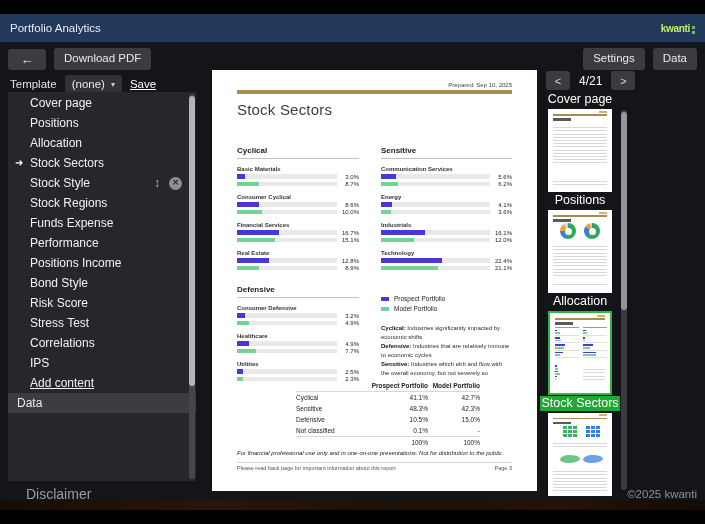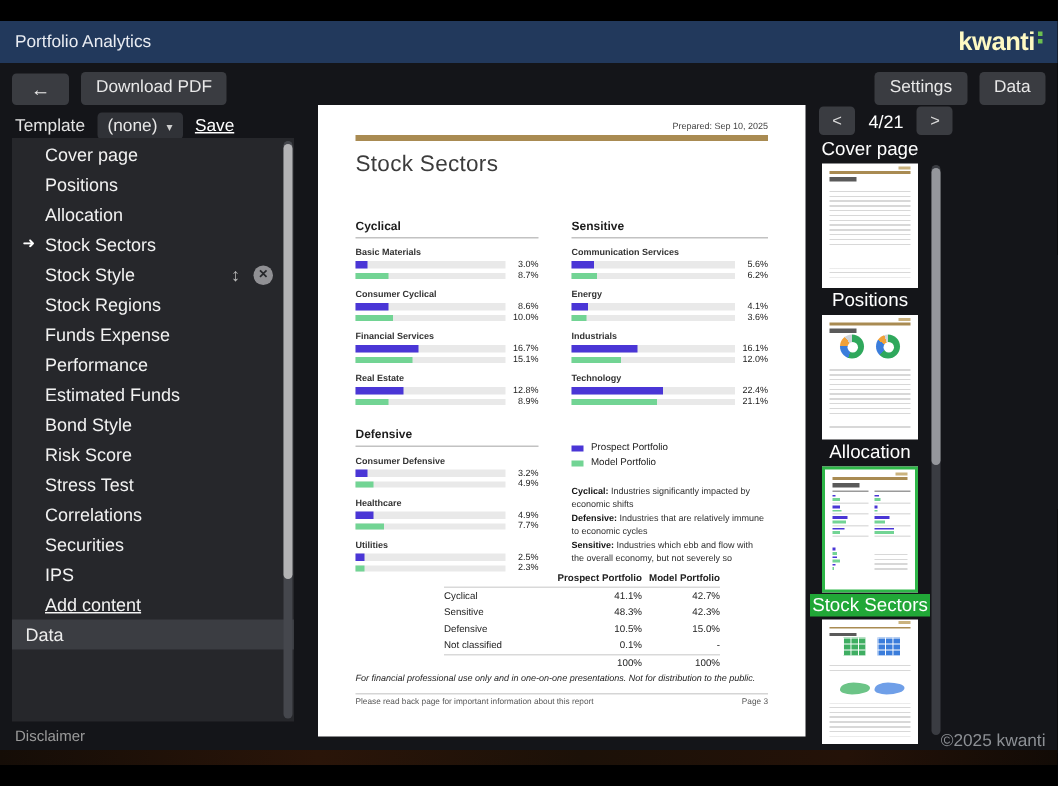--- a/index.html
+++ b/index.html
@@ -5,21 +5,21 @@
   html,body{margin:0;padding:0;background:#000;}
   body{width:705px;height:524px;overflow:hidden;font-family:"Liberation Sans",sans-serif;position:relative;}
   .screen{position:absolute;left:0;top:0;width:705px;height:524px;background:#000;}
   .app-bg{position:absolute;left:0;top:14px;width:705px;height:488px;background:#141519;}
   .wallpaper-strip{position:absolute;left:0;top:500px;width:705px;height:10px;
     background:linear-gradient(90deg,#150d07,#2a1509 30%,#1c1108 55%,#241208 80%,#120b06);}
   
   .topbar{position:absolute;left:0;top:14px;width:705px;height:28px;background:#22395c;
     display:flex;align-items:center;justify-content:space-between;padding:0 10px;box-sizing:border-box;}
   .topbar-title{color:#e9ecf2;font-size:11.5px;}
-  .brand{color:#fef9c3;font-weight:bold;font-size:17px;letter-spacing:-0.3px;position:relative;padding-right:5px;}
+  .brand{color:#bef264;font-weight:bold;font-size:10px;letter-spacing:-0.3px;position:relative;padding-right:5px;}
   .brand::after{content:"";position:absolute;right:0;top:3px;width:3px;height:3px;background:#6cc050;}
   .brand::before{content:"";position:absolute;right:0;top:8px;width:3px;height:3px;background:#6cc050;}
   
   .toolbar{position:absolute;left:0;top:46px;width:705px;height:26px;display:flex;align-items:center;
     padding:0 8px;box-sizing:border-box;gap:8px;}
   .btn{background:#3a3c41;color:#e8e8e8;border-radius:3px;font-size:11.5px;padding:5px 10px;line-height:1;
     border:none;cursor:pointer;font-family:inherit;}
   .back-btn{width:38px;text-align:center;font-size:13px;padding:4px 0;}
   .toolbar .spacer{flex:1;}
   
@@ -37,21 +37,21 @@
     white-space:nowrap;}
   .side-item .active-arrow{position:absolute;left:7px;top:0;color:#fff;font-size:10px;}
   .side-item .row-controls{position:absolute;right:14px;top:0;height:20px;display:flex;align-items:center;gap:9px;}
   .icon-move{color:#b9b9b9;font-size:12px;}
   .icon-remove{width:13px;height:13px;border-radius:50%;background:#909094;color:#26272b;font-size:8px;
     display:flex;align-items:center;justify-content:center;font-weight:bold;}
   .side-item.add-link{text-decoration:underline;}
   .data-header{background:#3b3d42;color:#ececec;font-size:12px;height:20px;line-height:20px;padding-left:9px;}
   .side-scroll{position:absolute;right:1px;top:2px;width:6px;height:385px;background:#45474d;border-radius:3px;}
   .side-scroll .thumb{position:absolute;left:0;top:0;width:6px;height:290px;background:#b3b3b5;border-radius:3px;}
-  .disclaimer{position:absolute;left:10px;top:486px;color:#9b9b9b;font-size:10px;}
+  .disclaimer{position:absolute;left:26px;top:486px;color:#9b9b9b;font-size:14px;}
   .copyright{position:absolute;right:8px;top:488px;color:#8d9095;font-size:11.5px;}
   
   .page{position:absolute;left:212px;top:70px;width:325px;height:421px;background:#fff;color:#222;}
   .prepared{position:absolute;top:12px;right:25px;font-size:6px;color:#444;}
   .gold-bar{position:absolute;top:20px;left:25px;right:25px;height:4px;background:#a98b52;}
   .page-title{position:absolute;top:31px;left:25px;font-size:15px;color:#3c3c3c;letter-spacing:0.2px;}
   .cols{position:absolute;top:76px;left:25px;right:25px;display:flex;}
   .col-l{width:122px;margin-right:22px;}
   .col-r{width:131px;}
   .sec-head{font-size:8px;font-weight:bold;color:#1c1c1c;border-bottom:1px solid #c2c2c2;padding-bottom:3px;margin-bottom:7px;}
@@ -140,26 +140,25 @@
         <li class="side-item"><span>Positions</span></li>
         <li class="side-item"><span>Allocation</span></li>
         <li class="side-item"><span class="active-arrow">➜</span><span>Stock Sectors</span></li>
         <li class="side-item"><span>Stock Style</span><span class="row-controls">
             <span class="icon-move">↕</span>
             <span class="icon-remove">✕</span>
           </span></li>
         <li class="side-item"><span>Stock Regions</span></li>
         <li class="side-item"><span>Funds Expense</span></li>
         <li class="side-item"><span>Performance</span></li>
-        <li class="side-item"><span>Estimated Funds</span></li>
+        <li class="side-item"><span>Positions Income</span></li>
         <li class="side-item"><span>Bond Style</span></li>
         <li class="side-item"><span>Risk Score</span></li>
         <li class="side-item"><span>Stress Test</span></li>
         <li class="side-item"><span>Correlations</span></li>
-        <li class="side-item"><span>Securities</span></li>
         <li class="side-item"><span>IPS</span></li>
         <li class="side-item add-link"><span>Add content</span></li>
       </ul>
     <div class="data-header">Data</div>
     <div class="side-scroll">
       <div class="thumb"></div>
     </div>
   </aside>
 
   <span class="disclaimer">Disclaimer</span>

